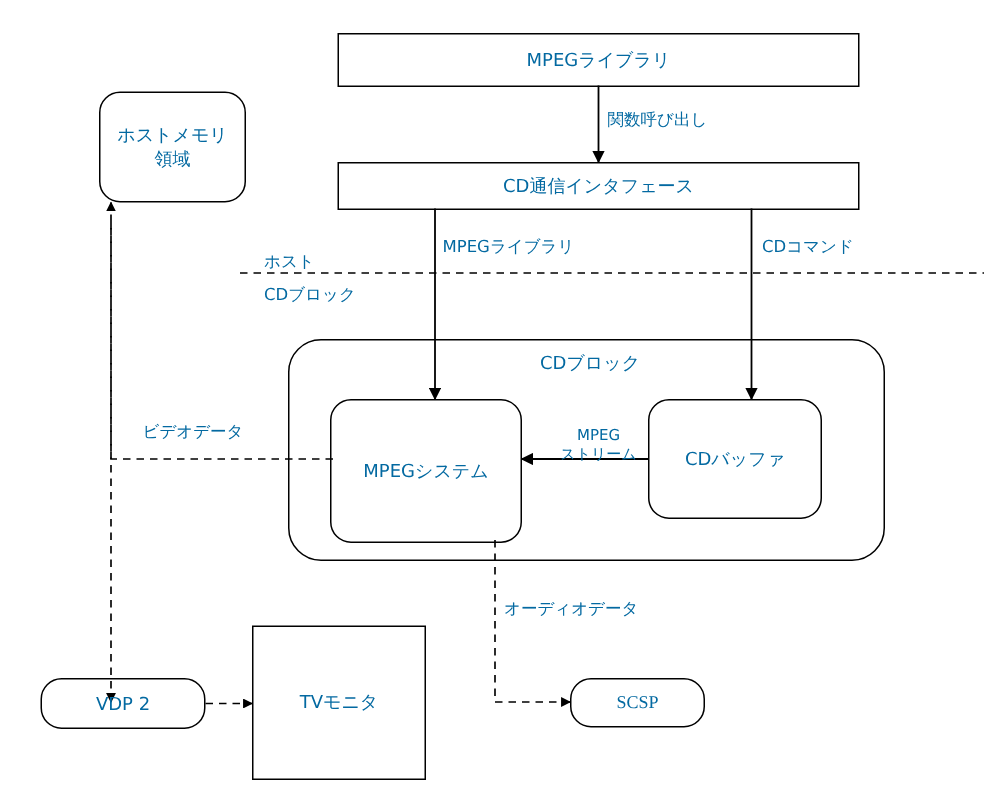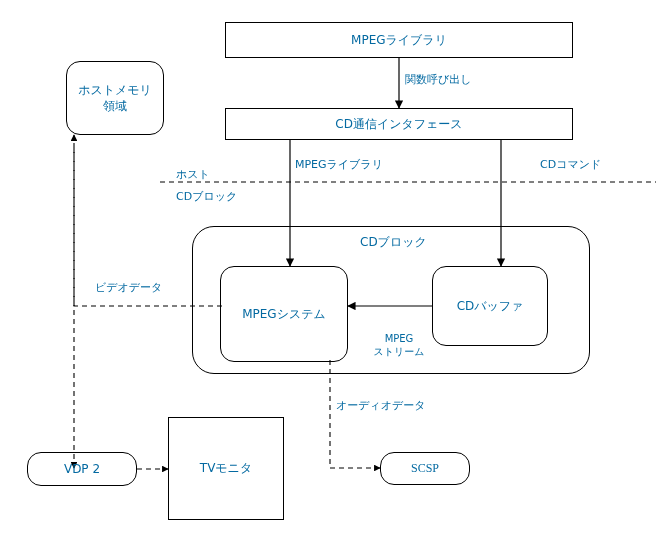--- a/index.html
+++ b/index.html
@@ -109,23 +109,23 @@
   <div class="box rounded" style="left:27px; top:452px; width:110px; height:34px;">VDP 2</div>
 
   <div class="box" style="left:168px; top:417px; width:116px; height:103px;">TVモニタ</div>
 
   <div class="box rounded" style="left:380px; top:452px; width:90px; height:33px;font-family:Liberation Serif, serif;">SCSP</div>
 
   <div class="label" style="left:405px; top:73px; width:110px; text-align:left;">関数呼び出し</div>
 
   <div class="label" style="left:295px; top:158px; width:120px; text-align:left;">MPEGライブラリ</div>
 
-  <div class="label" style="left:508px; top:158px; width:110px; text-align:left;margin-left:32px;">CDコマンド</div>
+  <div class="label" style="left:508px; top:158px; width:110px; text-align:left;">CDコマンド</div>
 
-  <div class="label" style="left:366px; top:285px; width:66px; font-size:10px;margin-top:48px;">MPEG
+  <div class="label" style="left:366px; top:285px; width:66px; font-size:10px;">MPEG
 ストリーム</div>
 
   <div class="label" style="left:336px; top:399px; width:140px; text-align:left;">オーディオデータ</div>
 
   <div class="label" style="left:95px; top:281px; width:110px; text-align:left;">ビデオデータ</div>
 
   <div class="label left" style="left:176px; top:168px; width:90px;">ホスト</div>
 
   <div class="label left" style="left:176px; top:190px; width:110px;">CDブロック</div>
 

